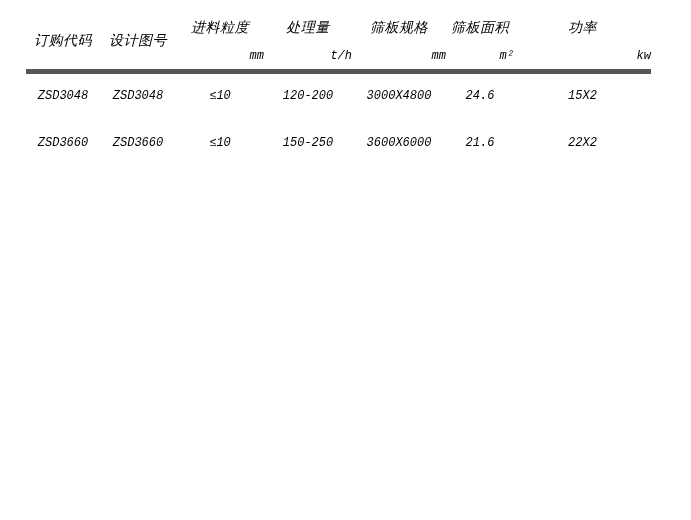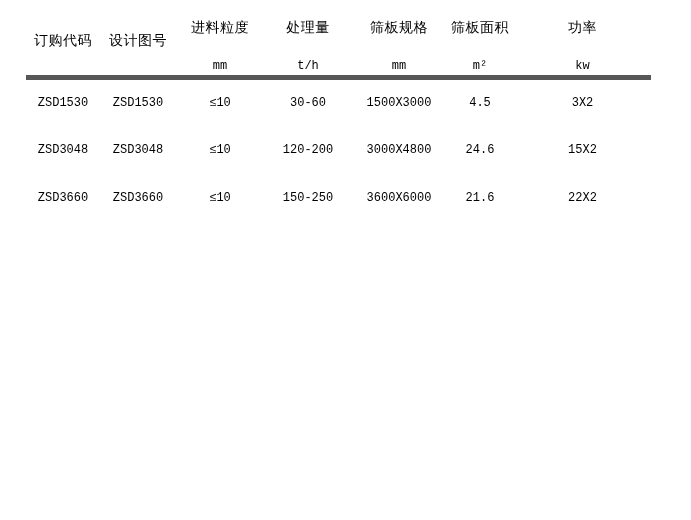--- a/index.html
+++ b/index.html
@@ -7,20 +7,21 @@
     width: 691px; height: 520px;
     background: #ffffff;
     font-family: "Liberation Sans", sans-serif;
     color: #000000;
     overflow: hidden;
   }
   .page {
     position: relative;
     width: 691px; height: 520px;
     background: #ffffff;
+    font-style: italic;
   }
   table.spec-table {
     position: absolute;
     left: 26px; top: 0;
     width: 625px;
     border-collapse: collapse;
     table-layout: fixed;
   }
   thead th {
     height: 71px;
@@ -35,22 +36,23 @@
     font-size: 14px;
     line-height: 20px;
     letter-spacing: 0.5px;
     white-space: nowrap;
   }
   th.single .h-label { padding-top: 13px; }
   .h-unit {
     font-family: "Liberation Mono", "DejaVu Sans Mono", monospace;
     font-size: 12px;
     line-height: 18px;
-    margin-top: 20px;
+    margin-top: 10px;
     white-space: nowrap;
+    text-align: right;
   }
   tbody td {
     height: 48px;
     text-align: center;
     vertical-align: middle;
     font-family: "Liberation Mono", "DejaVu Sans Mono", monospace;
     font-size: 12px;
     white-space: nowrap;
   }
 </style>
@@ -93,29 +95,20 @@
           <div class="h-unit">m²</div>
         </th>
         <th>
           <div class="h-label">功率</div>
           <div class="h-unit">kw</div>
         </th>
       </tr>
     </thead>
     <tbody>
       <tr>
-        <td>ZSD1530</td>
-        <td>ZSD1530</td>
-        <td>≤10</td>
-        <td>30-60</td>
-        <td>1500X3000</td>
-        <td>4.5</td>
-        <td>3X2</td>
-      </tr>
-      <tr>
         <td>ZSD3048</td>
         <td>ZSD3048</td>
         <td>≤10</td>
         <td>120-200</td>
         <td>3000X4800</td>
         <td>24.6</td>
         <td>15X2</td>
       </tr>
       <tr>
         <td>ZSD3660</td>

